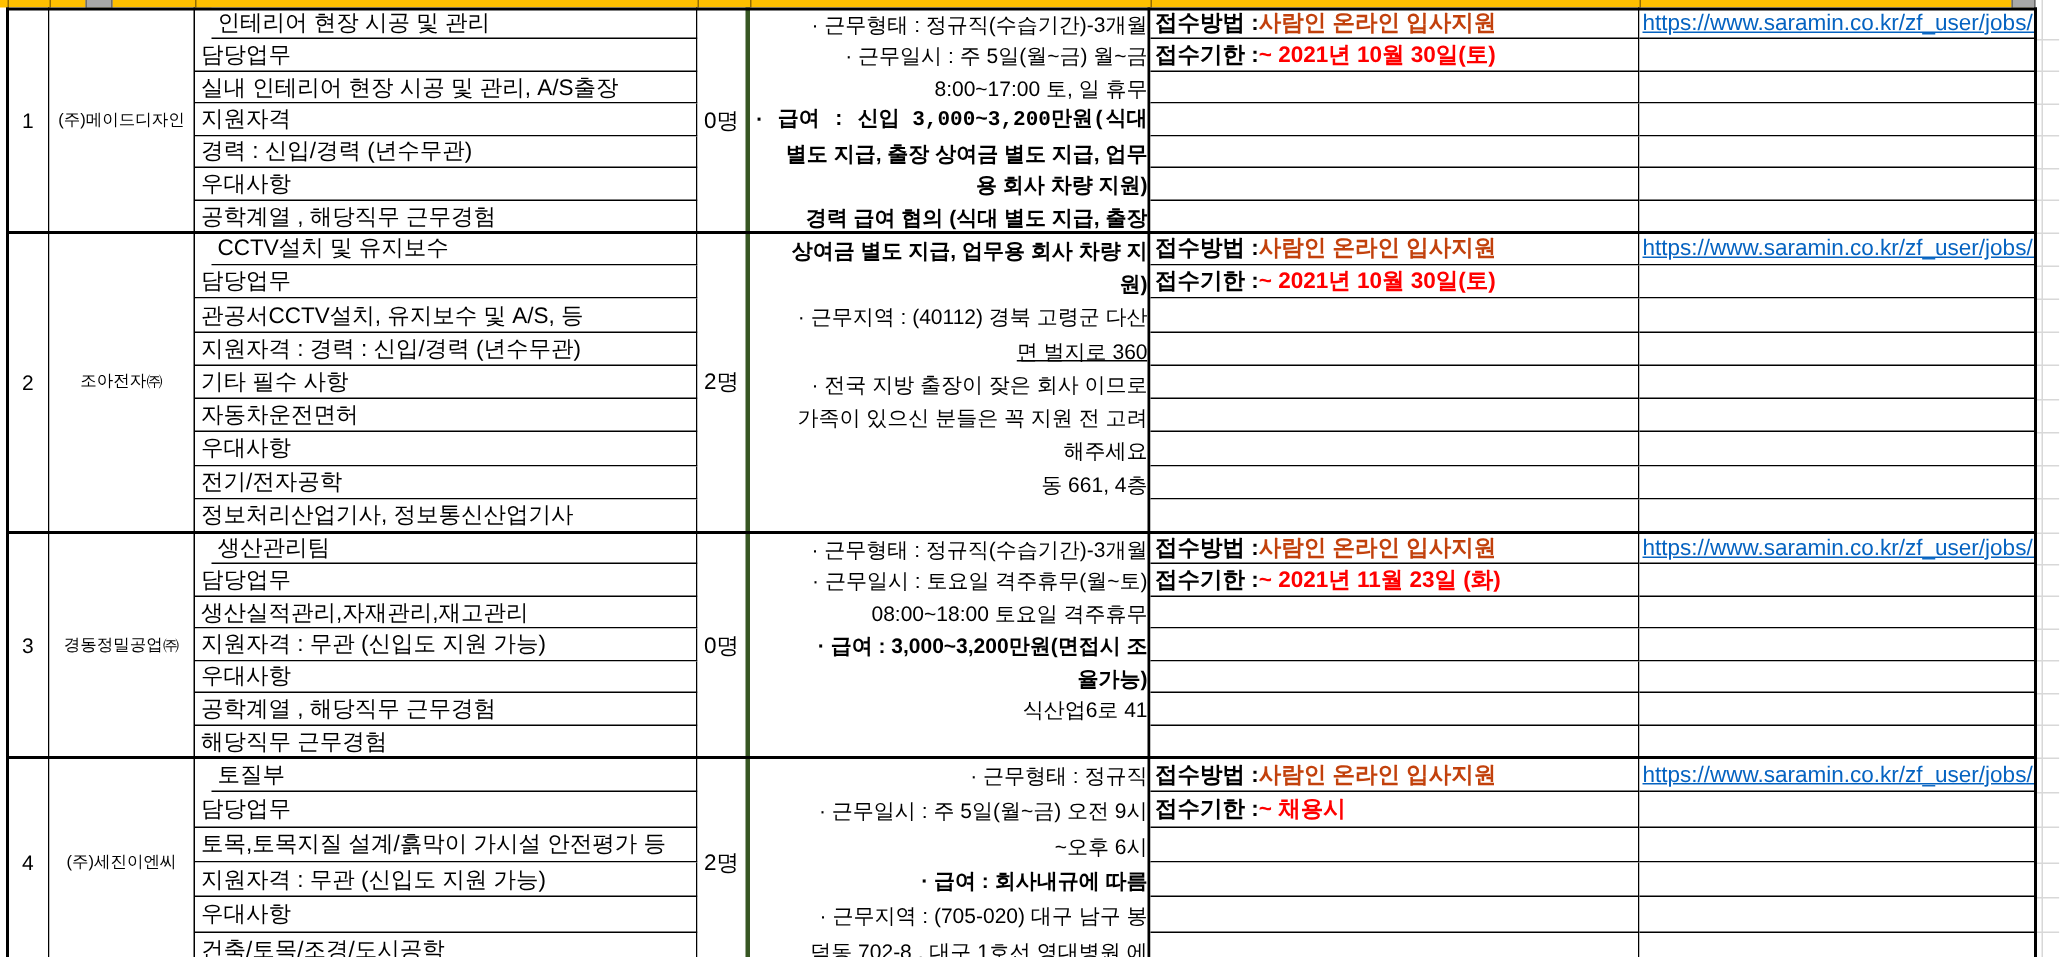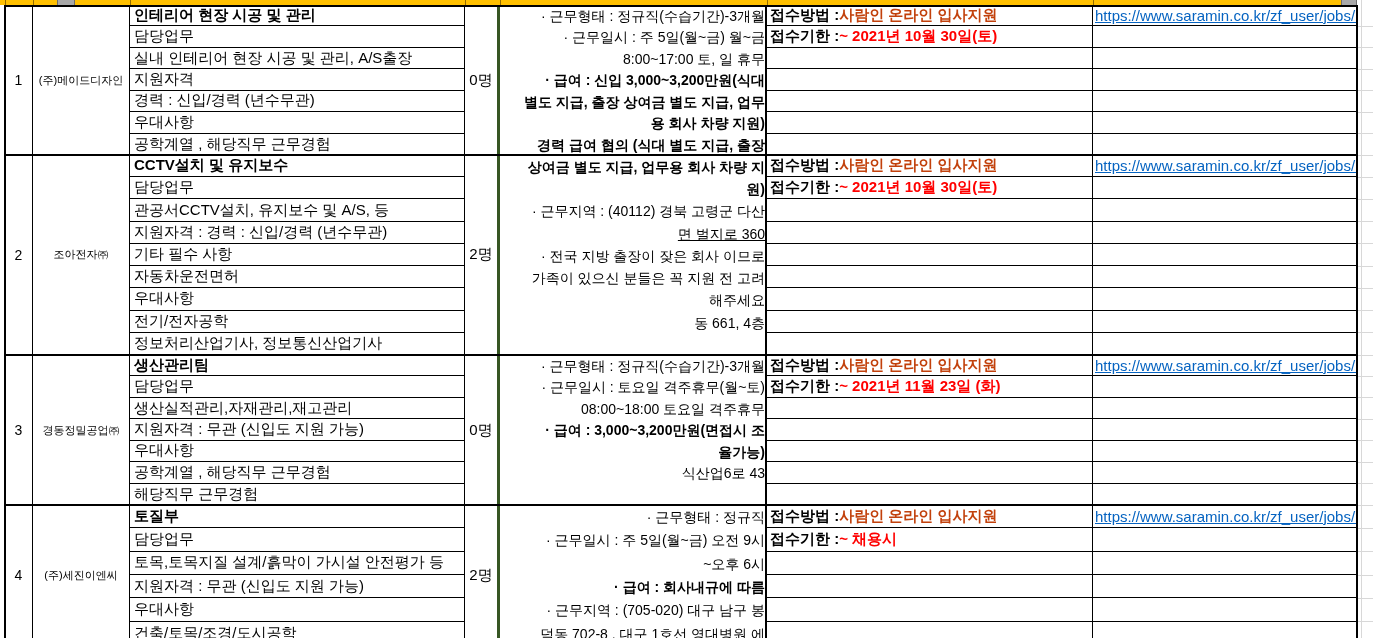--- a/index.html
+++ b/index.html
@@ -12,21 +12,21 @@
   .tick{position:absolute;top:0;width:1px;height:5px;background:rgba(60,40,0,.55);}
   .filter-btn{position:absolute;top:0;height:5px;background:#a8a8a8;border-left:1px solid #6d6d6d;border-right:1px solid #6d6d6d;}
   
   .group{position:absolute;left:5px;width:1353px;display:grid;}
   .cell{box-sizing:border-box;overflow:hidden;background:#fff;}
   .vcenter{display:flex;align-items:center;}
   .hcenter{justify-content:center;text-align:center;}
   .num{font-size:14px;}
   .company{font-size:11px;line-height:19px;text-align:center;display:flex;align-items:center;justify-content:center;flex-wrap:wrap;word-break:break-all;padding:0 2px;}
   .jobrow{font-size:15px;padding-left:4px;white-space:nowrap;}
-  .jobrow.bold{font-weight:bold;}
+  .jobrow.bold{font-weight:normal;margin-left:11px;}
   .count{font-size:15px;}
   .details{font-size:14px;text-align:center;padding-top:1px;}
   .dline{white-space:nowrap;overflow:hidden;text-align:right;}
   .dline.bold{font-weight:bold;}
   .applyrow{font-size:15px;font-weight:bold;padding-left:3px;white-space:nowrap;}
   .apply-method-value{color:#c2410c;}
   .apply-deadline-value{color:#FF0000;}
   .urlrow{font-size:15px;padding-left:2px;white-space:nowrap;}
   .urlrow a{color:#0563C1;text-decoration:underline;cursor:pointer;}
   
@@ -71,21 +71,21 @@
         <div class="cell vcenter jobrow br1" style="grid-area: 7 / 3;">
           <span>공학계열 , 해당직무 근무경험</span>
         </div>
         <div class="cell vcenter hcenter count br-green" style="grid-area: 1 / 4 / span 7;">
           <span>0명</span>
         </div>
         <div class="cell details br2" style="grid-area: 1 / 5 / span 7;">
           <div class="dline" style="line-height: 21.43px;">·  근무형태 : 정규직(수습기간)-3개월</div>
           <div class="dline" style="line-height: 21.43px;">·  근무일시 : 주 5일(월~금) 월~금</div>
           <div class="dline" style="line-height: 21.43px;">8:00~17:00 토, 일 휴무</div>
-          <div class="dline bold" style="line-height: 21.43px;">·  급여 : 신입 3,000~3,200만원(식대</div>
+          <div class="dline bold" style="line-height: 21.43px; font-family: Liberation Mono, monospace;">·  급여 : 신입 3,000~3,200만원(식대</div>
           <div class="dline bold" style="line-height: 21.43px;">별도 지급, 출장 상여금 별도 지급, 업무</div>
           <div class="dline bold" style="line-height: 21.43px;">용 회사 차량 지원)</div>
           <div class="dline bold" style="line-height: 21.43px;">경력 급여 협의 (식대 별도 지급, 출장</div>
         </div>
         <div class="cell vcenter applyrow br1 bb1" style="grid-area: 1 / 6;">
           <span>접수방법 : </span>
           <span class="apply-method-value">사람인 온라인 입사지원</span>
         </div>
         <div class="cell vcenter applyrow br1 bb1" style="grid-area: 2 / 6;">
           <span>접수기한 : </span>
@@ -210,21 +210,21 @@
         </div>
         <div class="cell vcenter hcenter count br-green" style="grid-area: 1 / 4 / span 7;">
           <span>0명</span>
         </div>
         <div class="cell details br2" style="grid-area: 1 / 5 / span 7;">
           <div class="dline" style="line-height: 21.43px;">·  근무형태 : 정규직(수습기간)-3개월</div>
           <div class="dline" style="line-height: 21.43px;">·  근무일시 : 토요일 격주휴무(월~토)</div>
           <div class="dline" style="line-height: 21.43px;">08:00~18:00 토요일 격주휴무</div>
           <div class="dline bold" style="line-height: 21.43px;">·  급여 : 3,000~3,200만원(면접시 조</div>
           <div class="dline bold" style="line-height: 21.43px;">율가능)</div>
-          <div class="dline" style="line-height: 21.43px;">식산업6로 43</div>
+          <div class="dline" style="line-height: 21.43px;">식산업6로 41</div>
         </div>
         <div class="cell vcenter applyrow br1 bb1" style="grid-area: 1 / 6;">
           <span>접수방법 : </span>
           <span class="apply-method-value">사람인 온라인 입사지원</span>
         </div>
         <div class="cell vcenter applyrow br1 bb1" style="grid-area: 2 / 6;">
           <span>접수기한 : </span>
           <span class="apply-deadline-value">~ 2021년 11월 23일 (화)</span>
         </div>
         <div class="cell br1 bb1" style="grid-area: 3 / 6;"></div>

